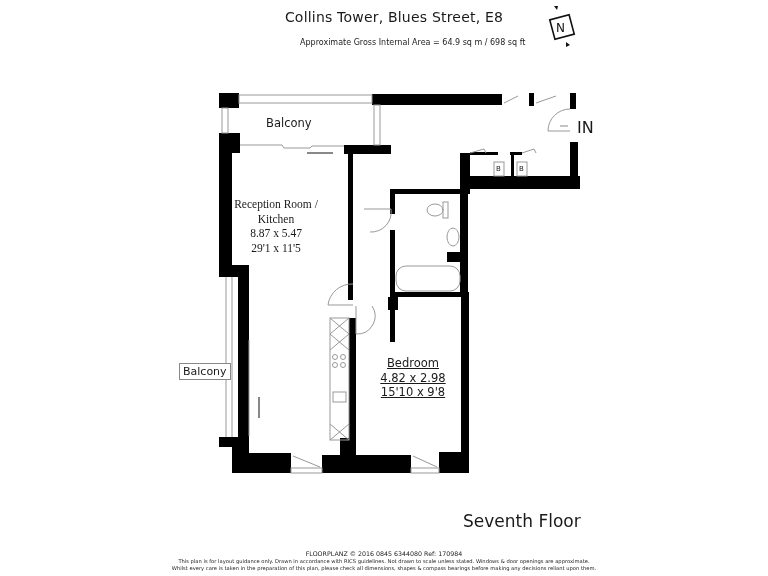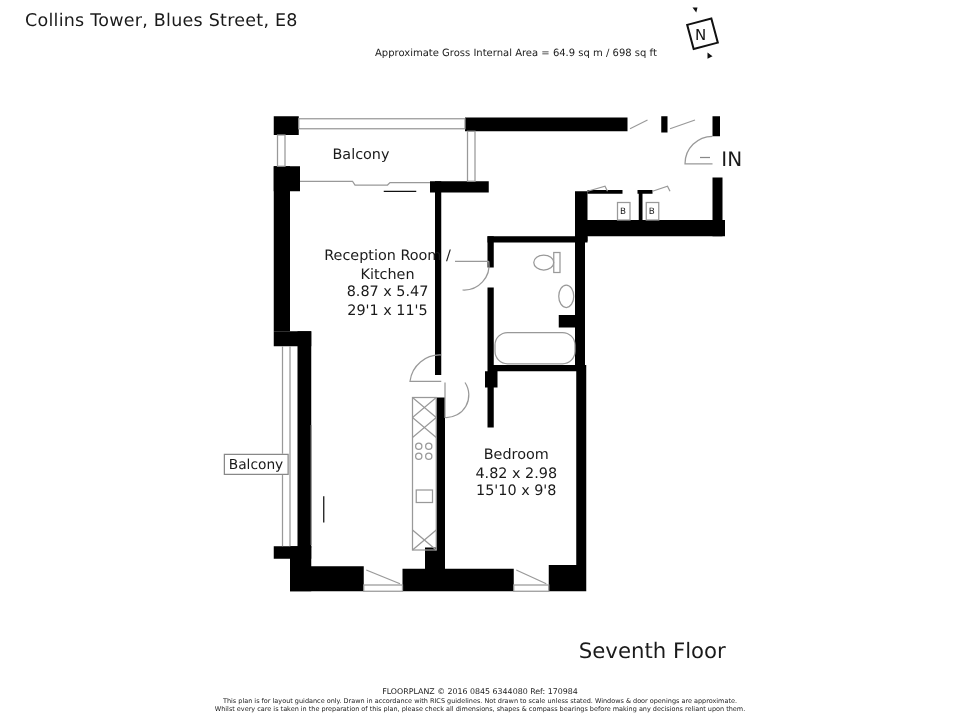--- a/index.html
+++ b/index.html
@@ -1,18 +1,18 @@
 <!DOCTYPE html>
 <html><head>
 <meta charset="utf-8">
 <style>
   html, body { margin:0; padding:0; background:#ffffff; }
   body { width:768px; height:576px; position:relative; overflow:hidden; font-family:"DejaVu Sans", sans-serif; color:#1a1a1a; }
   .abs { position:absolute; }
-  .title { left:0; width:768px; top:9px; font-size:14px; letter-spacing:0.2px; padding-left:20px; box-sizing:border-box; }
+  .title { left:0; width:768px; top:9px; text-align:center; font-size:14px; letter-spacing:0.2px; padding-left:20px; box-sizing:border-box; }
   .title span { display:inline-block; }
   .subtitle { left:300px; top:38px; font-size:8px; color:#222; }
   .plan { left:0; top:0; width:768px; height:576px; }
   .lbl { font-size:11.5px; text-align:center; line-height:14.5px; color:#1a1a1a; }
   .floor { left:463px; top:481px; font-size:17px; color:#1a1a1a;margin-top:30px; }
   .footer1 { left:0; width:768px; top:550px; text-align:center; font-size:6.3px; color:#222; }
   .footer2 { left:0; width:768px; top:558px; text-align:center; font-size:5.2px; color:#222; line-height:7px; }
   .in { left:577px; top:118px; font-size:16px; }
   .balc-box { left:179px; top:363px; border:1px solid #888; font-size:11px; padding:1px 3px; background:#fff; }
 </style>
@@ -126,27 +126,27 @@
     <rect x="517" y="162" width="10" height="14"></rect>
   </g>
   <g stroke="#111" stroke-width="1">
     <line x1="307" y1="153" x2="333" y2="153"></line>
     <line x1="259" y1="397" x2="259" y2="418"></line>
   </g>
   <path d="M568 126 l-8 0" stroke="#888" stroke-width="1"></path>
 </svg>
 
 <div class="abs lbl" style="left:266px;top:116px;">Balcony</div>
-<div class="abs lbl" style="left:254px;top:197px;width:112px;">
+<div class="abs lbl" style="left:220px;top:197px;width:112px;font-family:Liberation Serif, serif;">
   <div>Reception Room /</div>
   <div>Kitchen</div>
   <div>8.87 x 5.47</div>
   <div>29'1 x 11'5</div>
 </div>
-<div class="abs lbl" style="left:378px;top:356px;width:70px;">
+<div class="abs lbl" style="left:378px;top:356px;width:70px;text-decoration:underline;">
   <div>Bedroom</div>
   <div>4.82 x 2.98</div>
   <div>15'10 x 9'8</div>
 </div>
 <div class="abs balc-box">Balcony</div>
 <div class="abs" style="left:496px;top:165px;font-size:7px;">B</div>
 <div class="abs" style="left:519px;top:165px;font-size:7px;">B</div>
 <div class="abs in">IN</div>
 <div class="abs floor">Seventh Floor</div>
 <div class="abs footer1">FLOORPLANZ © 2016   0845 6344080   Ref: 170984</div>

